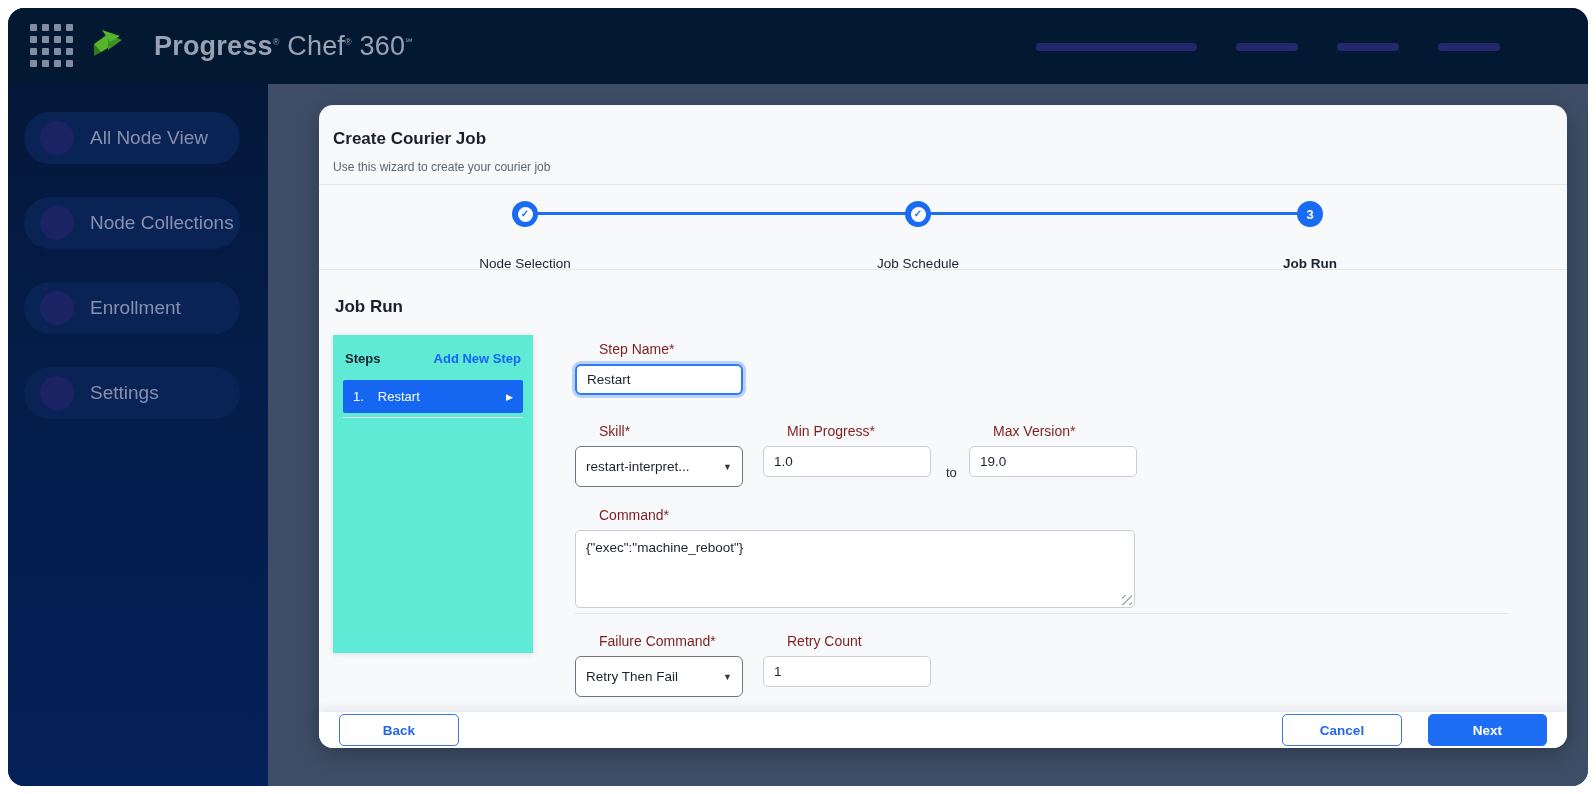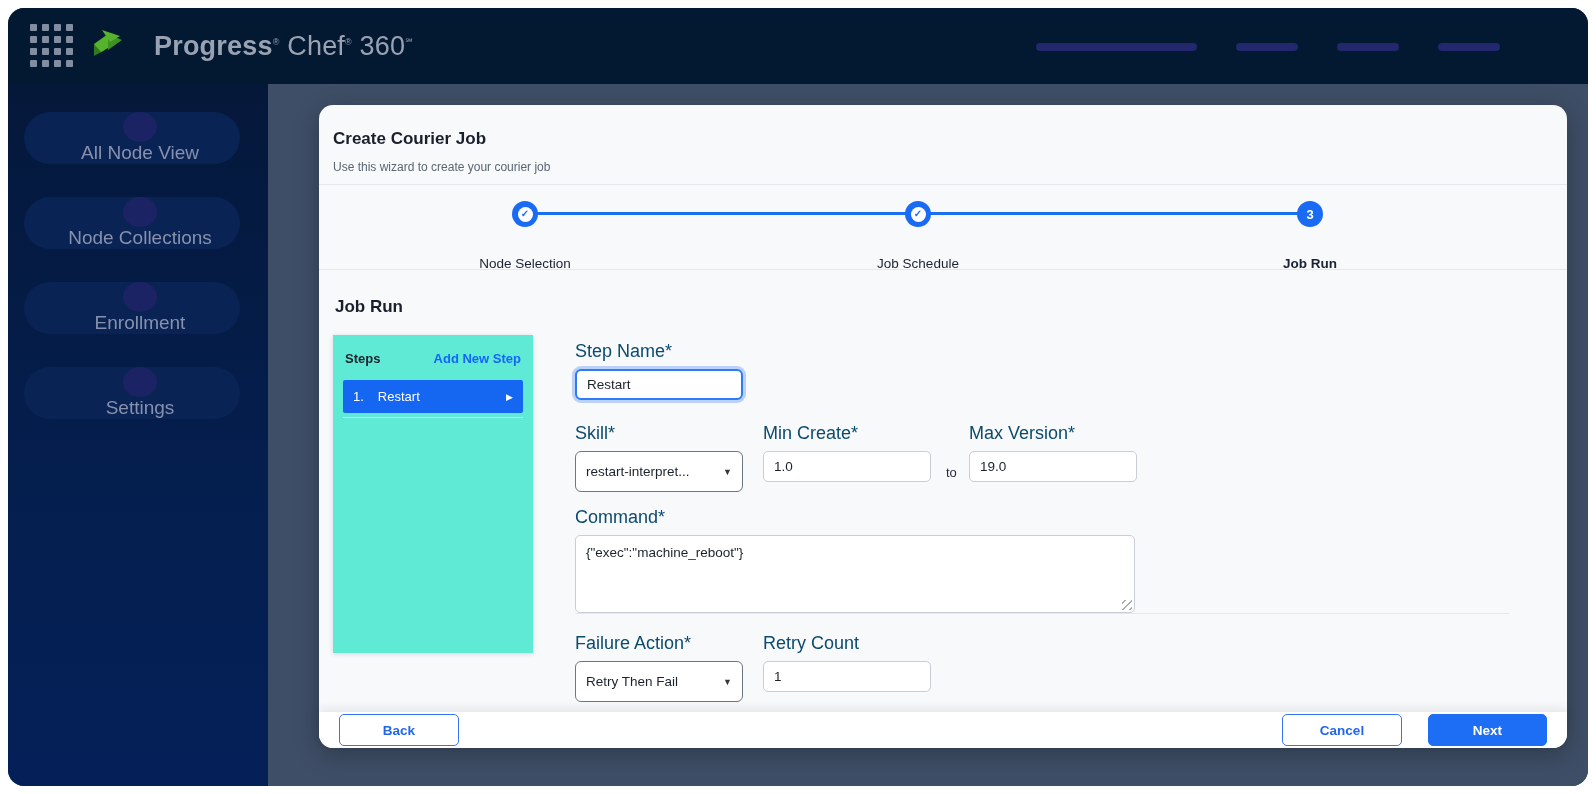--- a/index.html
+++ b/index.html
@@ -24,21 +24,21 @@
   .nav-ph { position:absolute; top:35px; height:8px; border-radius:4px; background:#23276d; cursor:pointer; }
   .nav-ph.p1 { left:1028px; width:161px; }
   .nav-ph.p2 { left:1228px; width:62px; }
   .nav-ph.p3 { left:1329px; width:62px; }
   .nav-ph.p4 { left:1430px; width:62px; }
 
   
   .sidebar { position:absolute; left:0; top:76px; width:260px; height:702px;
              background:linear-gradient(180deg,#05183a 0%, #041e4e 55%, #042058 100%); }
   .side-item { position:absolute; left:16px; width:216px; height:52px; border-radius:26px;
-               background:#0a2355; display:flex; align-items:center; cursor:pointer;flex-direction:column; }
+               background:#0a2355; display:flex; align-items:center; cursor:pointer; }
   .side-item .dot { width:34px; height:34px; border-radius:50%; background:#1c2364; margin-left:16px; }
   .side-item .lbl { margin-left:16px; color:#8791ad; font-size:19px; }
 
   
   .main { position:absolute; left:260px; top:76px; right:0; bottom:0; background:#3e4e66; }
   .card { position:absolute; left:311px; top:97px; width:1248px; height:643px;
           background:#f7f9fb; border-radius:14px; box-shadow:0 6px 24px rgba(0,0,0,.25); }
 
   .card-header { position:absolute; left:0; top:0; right:0; height:80px;
                  border-bottom:1px solid #e4e7eb; }
@@ -67,21 +67,21 @@
   .add-step-link { font-size:13px; font-weight:700; color:#1466f8; cursor:pointer; }
   .step-item { margin:2px 10px 0 10px; height:33px; background:#1567f2; border-radius:2px;
                display:flex; align-items:center; color:#ffffff; font-size:13px; cursor:pointer; }
   .step-item .idx { margin-left:10px; }
   .step-item .name { margin-left:14px; flex:1; }
   .step-item .tri { margin-right:10px; font-size:9px; }
   .step-item-divider { margin:4px 10px 0 10px; border-bottom:1px solid #e2e5e9; }
 
   
   .fgroup { position:absolute; }
-  .flabel { font-size:18px; color:#0c4a6e; font-weight:500; margin-bottom:7px; }
+  .flabel { font-size:14px; color:#7f1d1d; font-weight:500; margin-bottom:7px;margin-left:24px; }
   .finput { width:168px; height:31px; border:1px solid #c9ced6; border-radius:5px; background:#ffffff;
             padding:0 10px; font-size:13.5px; color:#1c222c; font-family:"Liberation Sans", sans-serif; }
   .finput.focused { border:2px solid #2d7bf5; box-shadow:0 0 0 3px rgba(77,134,246,.35); border-radius:6px; }
   .fselect { width:168px; height:41px; border:1px solid #70767f; border-radius:6px; background:#ffffff;
              padding:0 10px; display:flex; align-items:center; justify-content:space-between;
              font-size:13.5px; color:#1c222c; cursor:pointer; }
   .fselect .caret { font-size:9px; color:#33383f; }
   .to-label { position:absolute; left:627px; top:360px; font-size:13px; color:#272d38; }
   .ftextarea-wrap { position:relative; width:560px; height:78px; }
   .ftextarea { width:560px; height:78px; border:1px solid #c9ced6; border-radius:5px; background:#ffffff;
@@ -210,21 +210,21 @@
 
     <div class="fgroup" style="left:256px; top:318px">
       <div class="flabel">Skill*</div>
       <div class="fselect">
         <span>restart-interpret...</span>
         <span class="caret">▼</span>
       </div>
     </div>
 
     <div class="fgroup" style="left:444px; top:318px">
-      <div class="flabel">Min Create*</div>
+      <div class="flabel">Min Progress*</div>
       <input class="finput" type="text" value="1.0" style="">
     </div>
 
     <div class="to-label">to</div>
 
     <div class="fgroup" style="left:650px; top:318px">
       <div class="flabel">Max Version*</div>
       <input class="finput" type="text" value="19.0" style="">
     </div>
 
@@ -232,21 +232,21 @@
       <div class="flabel">Command*</div>
       <div class="ftextarea-wrap">
         <textarea class="ftextarea" style="">{"exec":"machine_reboot"}</textarea>
         <div class="resize-handle"></div>
       </div>
     </div>
 
     <div class="form-divider"></div>
 
     <div class="fgroup" style="left:256px; top:528px">
-      <div class="flabel">Failure Action*</div>
+      <div class="flabel">Failure Command*</div>
       <div class="fselect">
         <span>Retry Then Fail</span>
         <span class="caret">▼</span>
       </div>
     </div>
 
     <div class="fgroup" style="left:444px; top:528px">
       <div class="flabel">Retry Count</div>
       <input class="finput" type="text" value="1" style="">
     </div>

